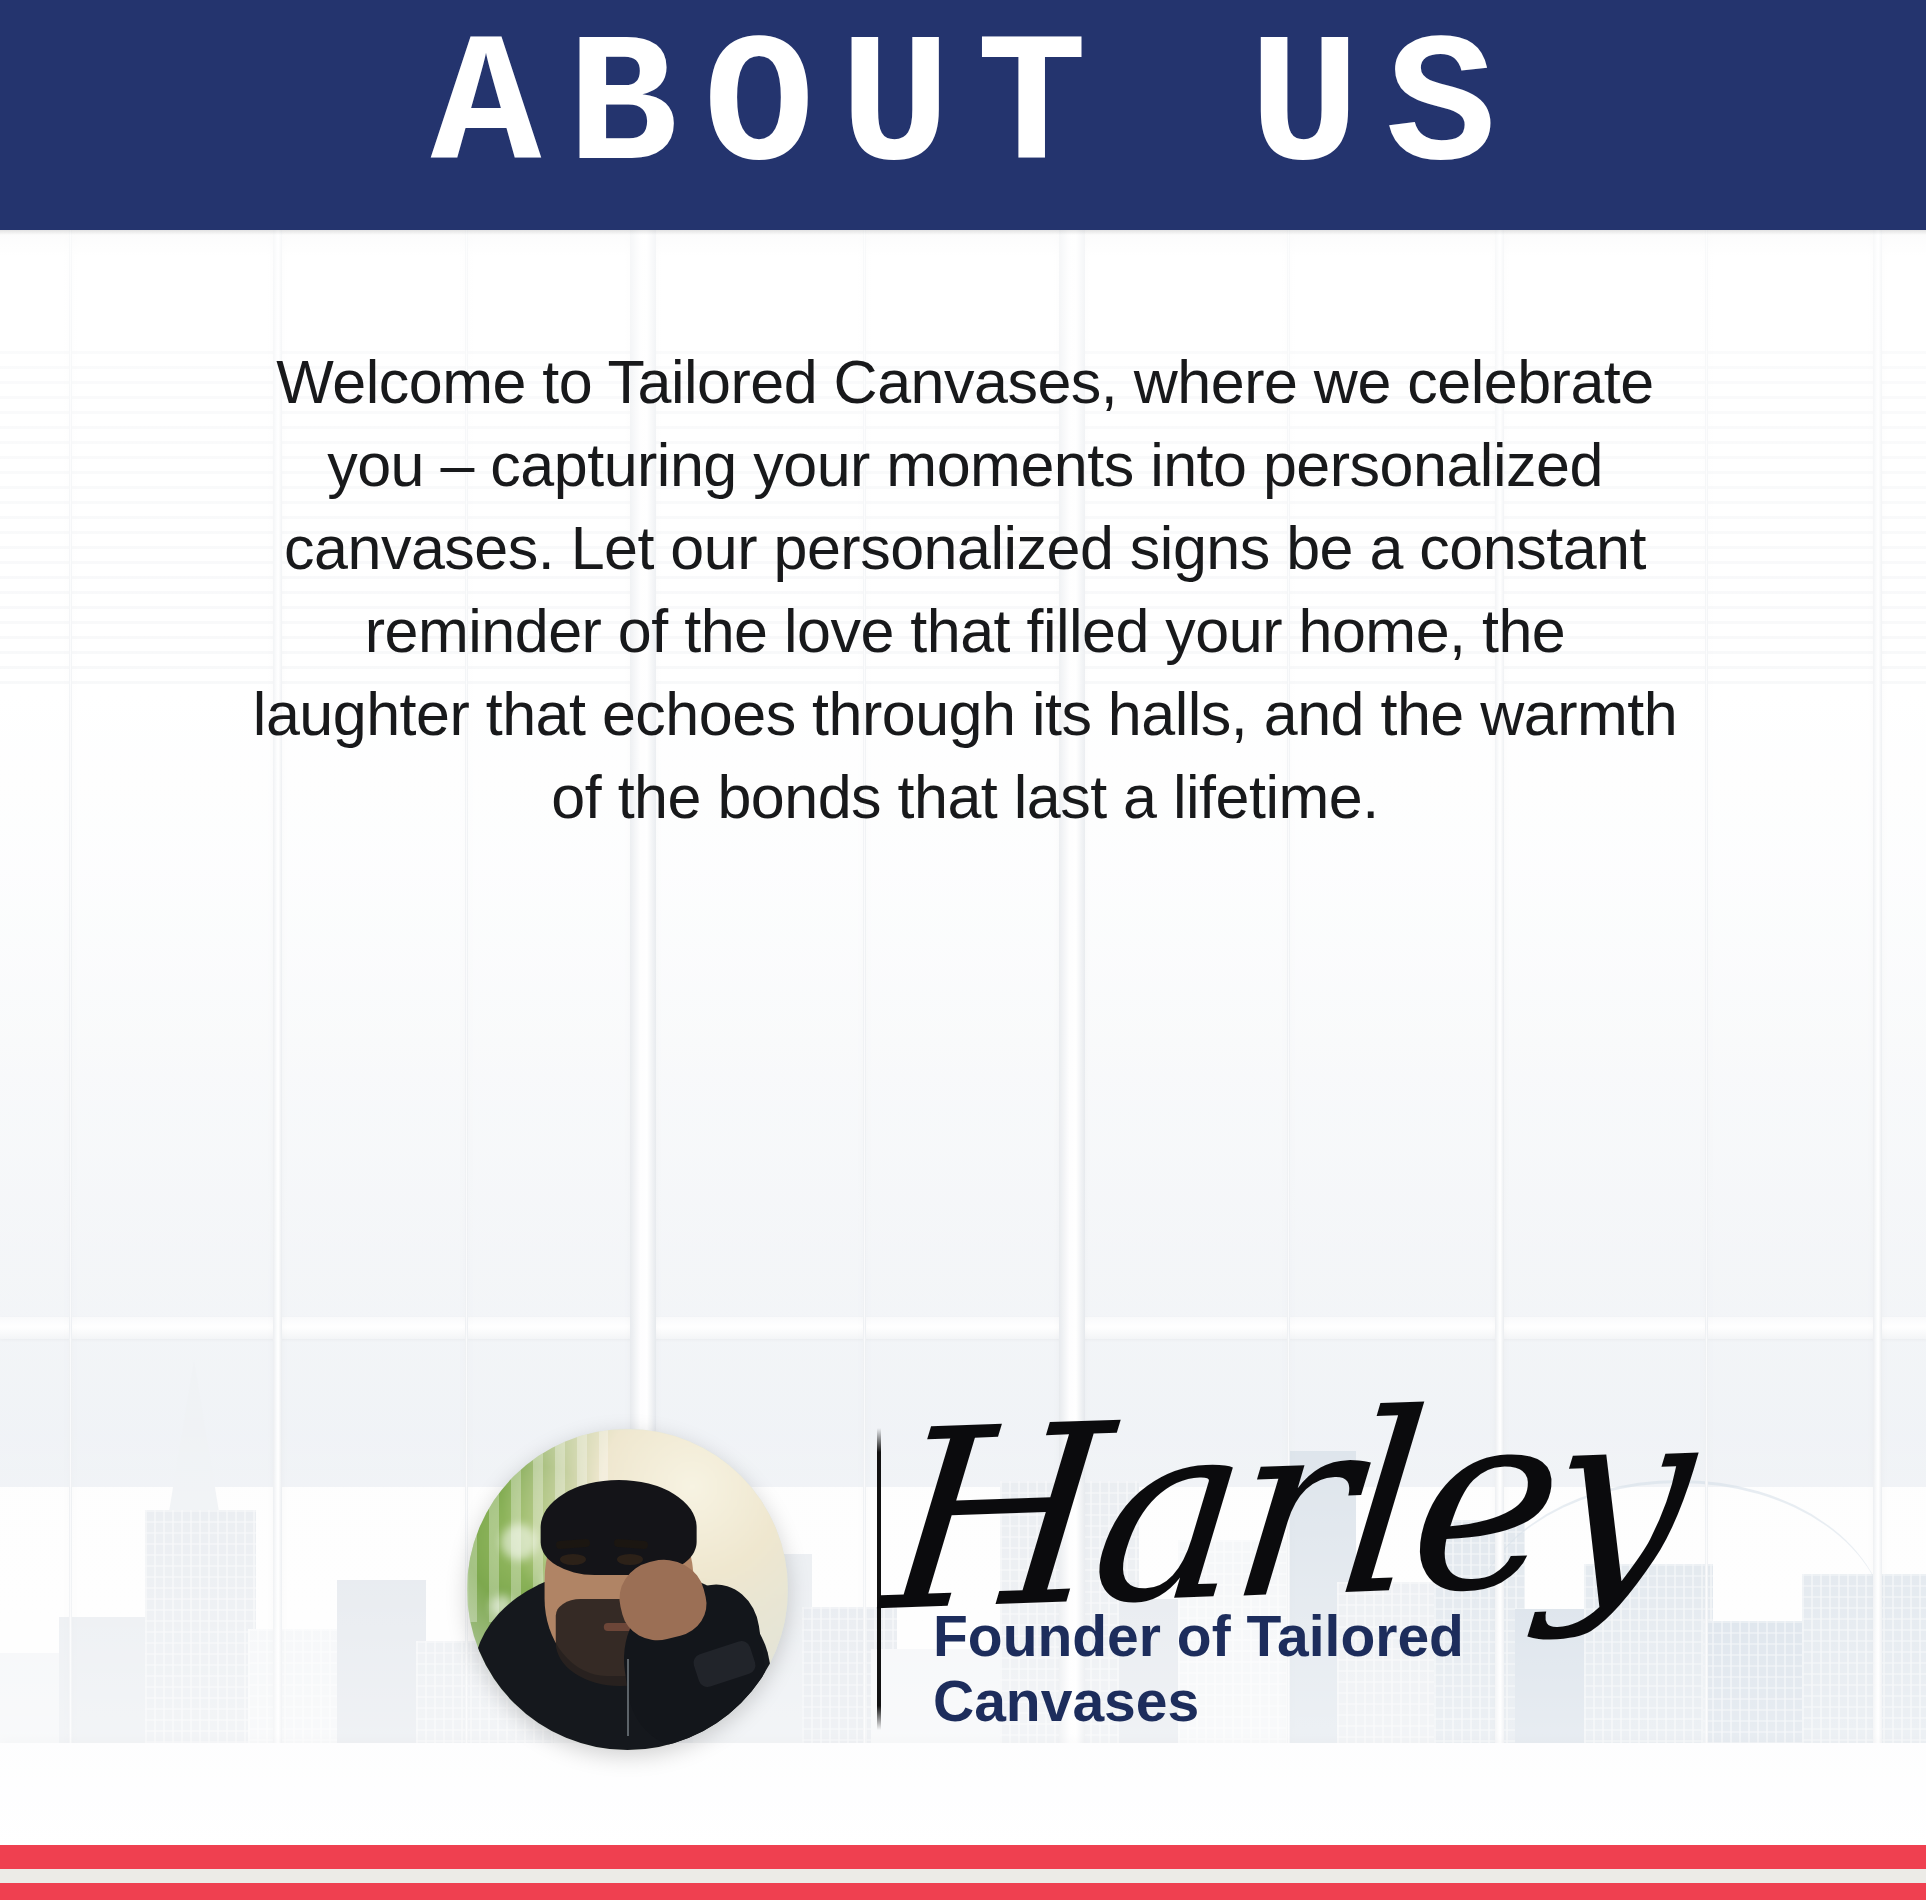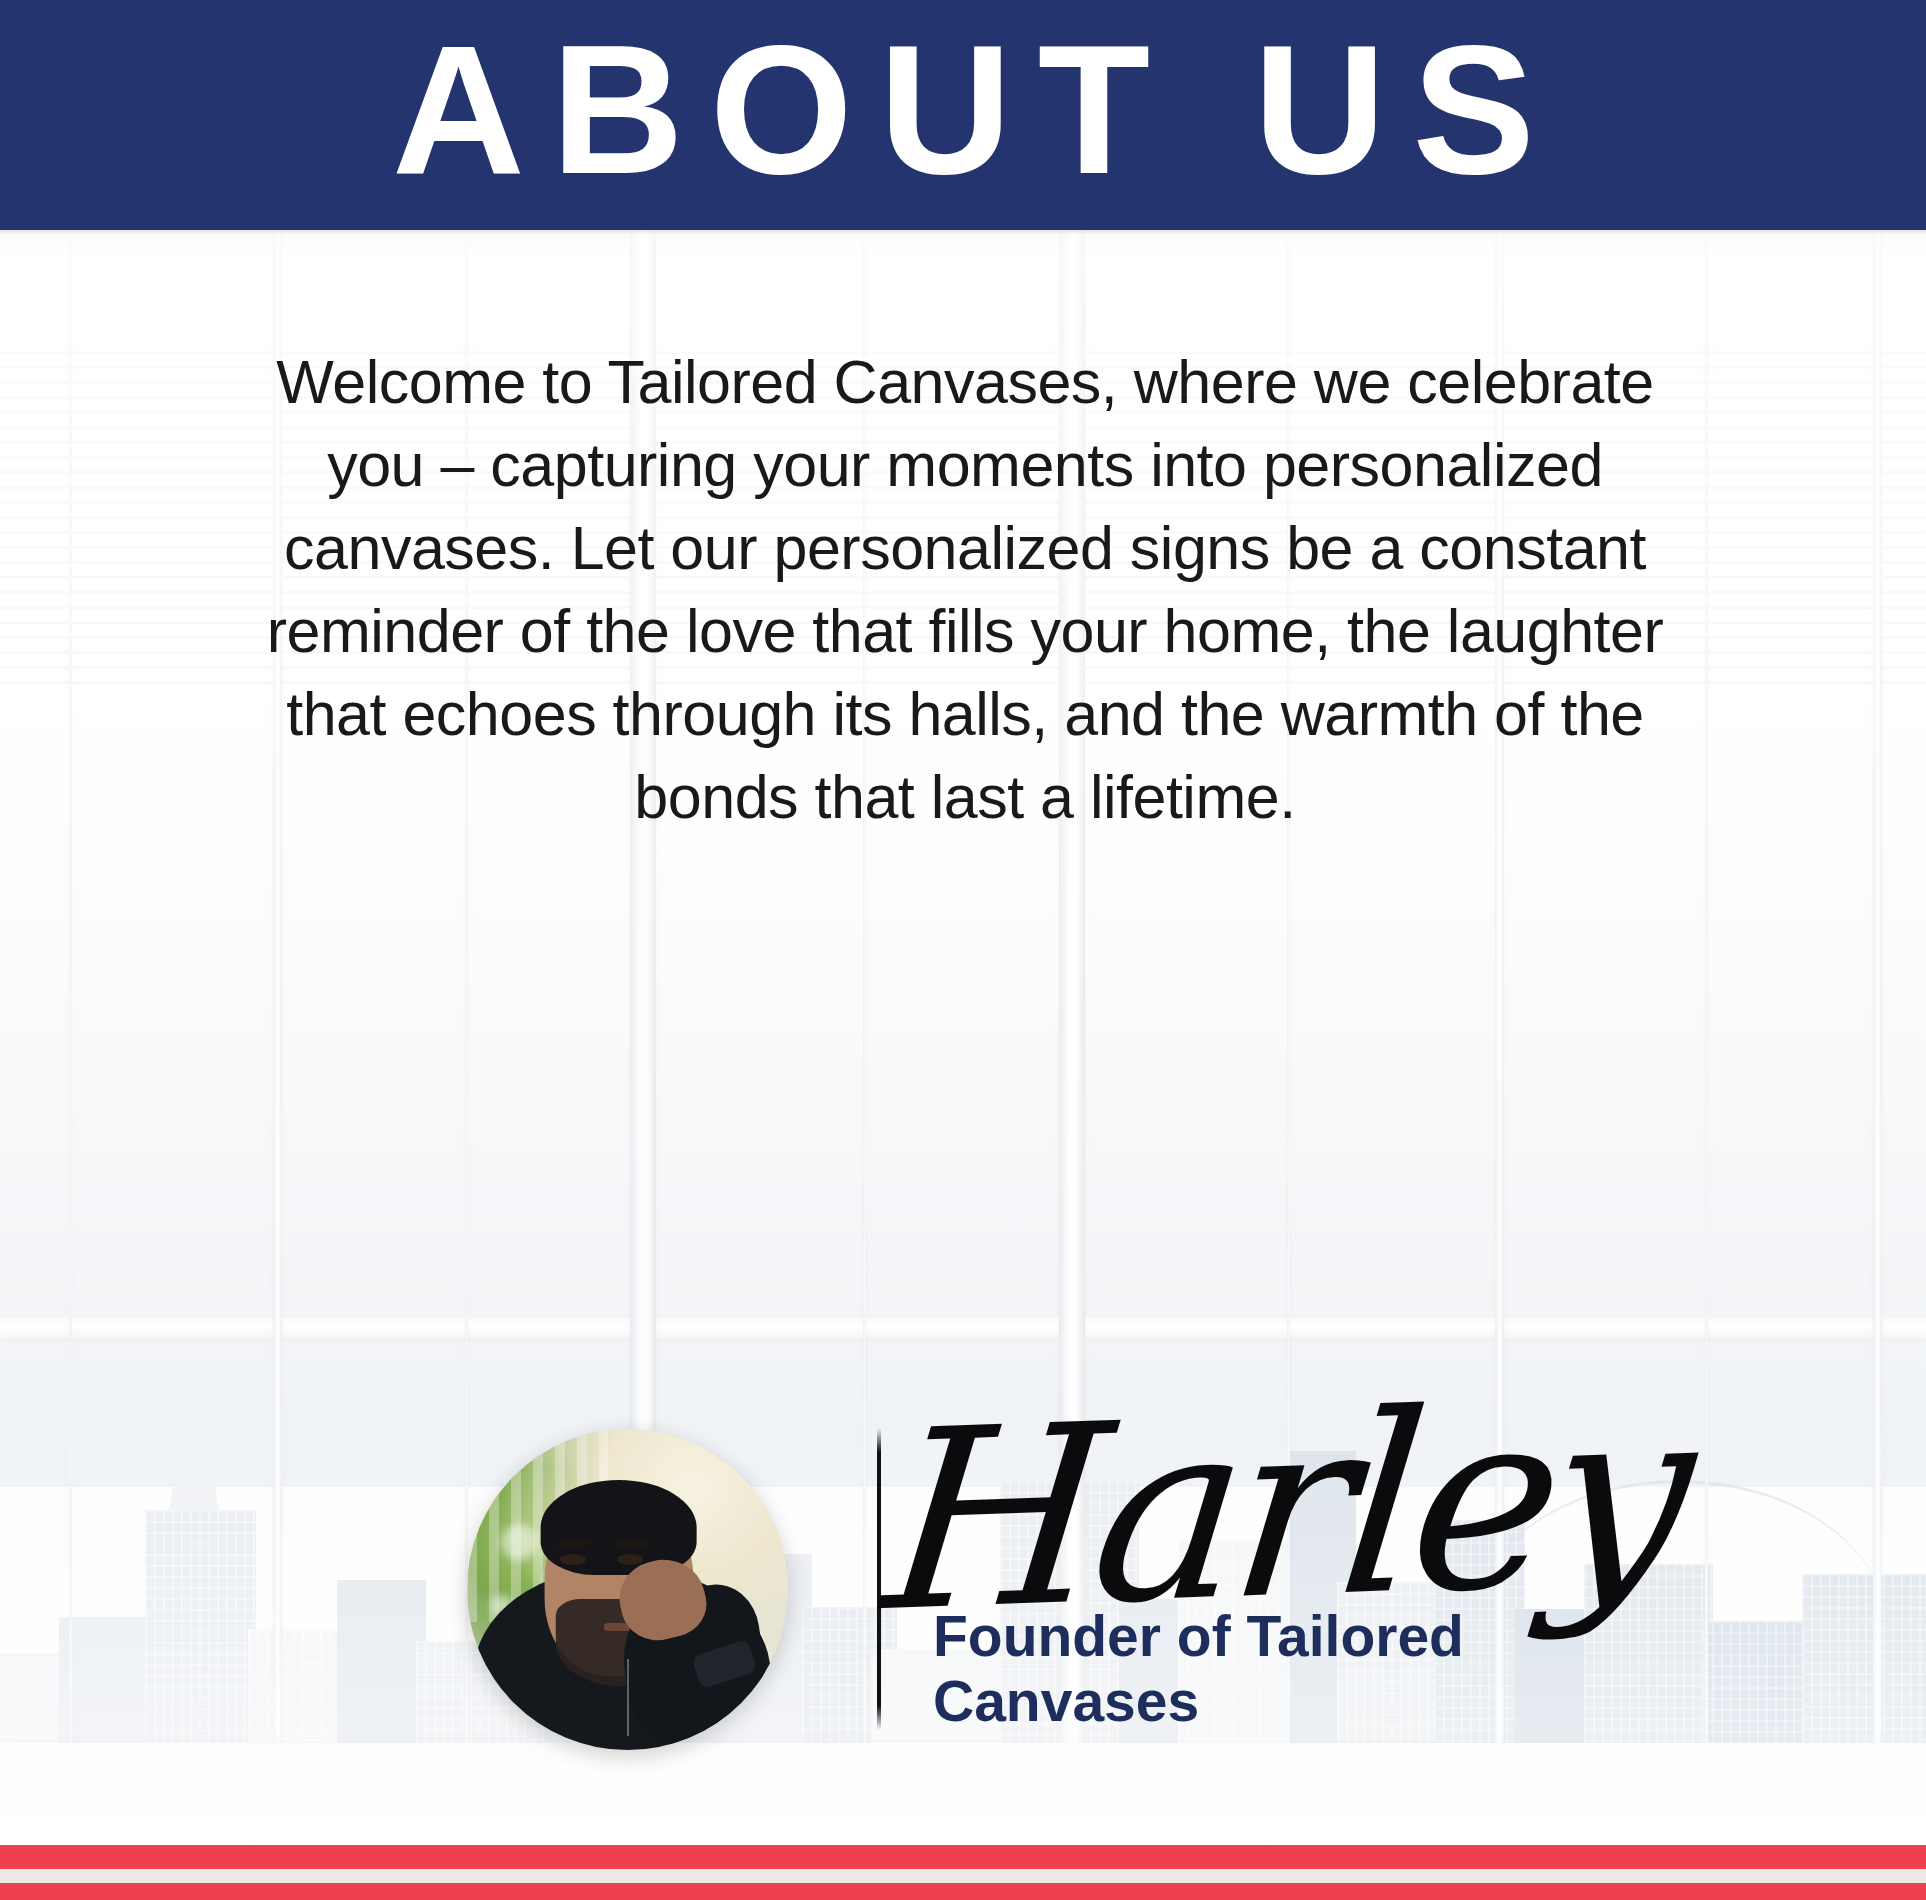--- a/index.html
+++ b/index.html
@@ -99,20 +99,21 @@
 
   
   .veil { position:absolute; inset:0; background:linear-gradient(to bottom, rgba(255,255,255,.72) 0%, rgba(255,255,255,.42) 40%, rgba(255,255,255,.30) 72%, rgba(255,255,255,.78) 100%); }
 
   
   .header {
     position:absolute; left:0; top:0; width:1927px; height:230px;
     background:#24346E;
     display:flex; align-items:center; justify-content:center;
     overflow:hidden;
+    font-family:Liberation Mono, monospace;
   }
   .header-title {
     color:#ffffff;
     font-size:184px;
     font-weight:700;
     letter-spacing:26px;
     line-height:1;
     padding-left:26px;
     white-space:nowrap;
     transform:translateY(-6px);
@@ -291,21 +292,21 @@
     <div class="sill"></div>
     <div class="veil"></div>
   </div>
 
   <div class="header">
     <div class="header-title">ABOUT US</div>
   </div>
   <div class="header-underline"></div>
 
   <div class="copy">
-    <p>Welcome to Tailored Canvases, where we celebrate you – capturing your moments into personalized canvases. Let our personalized signs be a constant reminder of the love that fills your home, the laughter that echoes through its halls, and the warmth of the bonds that last a lifetime.</p>
+    <p>Welcome to Tailored Canvases, where we celebrate you – capturing your moments into personalized canvases. Let our personalized signs be a constant reminder of the love that filled your home, the laughter that echoes through its halls, and the warmth of the bonds that last a lifetime.</p>
     <div class="gap"></div>
   </div>
 
   <div class="avatar">
     <div class="av-bg"></div>
     <div class="av-window"></div>
     <div class="av-bokeh" style="left:34px; top:95px; width:36px; height:36px;"></div>
     <div class="av-bokeh" style="left:77px; top:139px; width:26px; height:26px;"></div>
     <div class="av-bokeh" style="left:24px; top:166px; width:22px; height:22px;"></div>
     <div class="av-body"></div>

